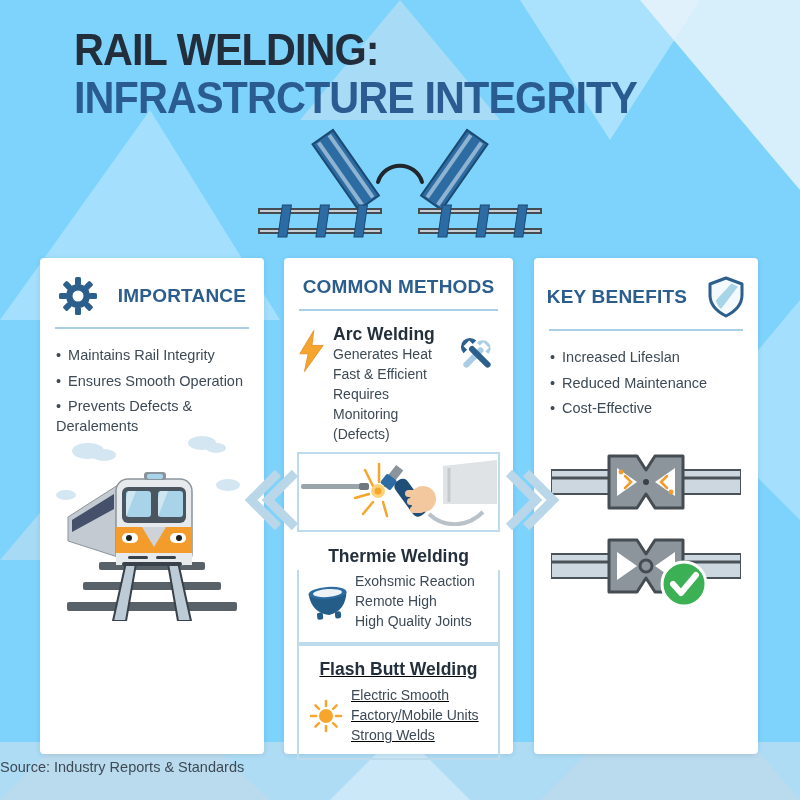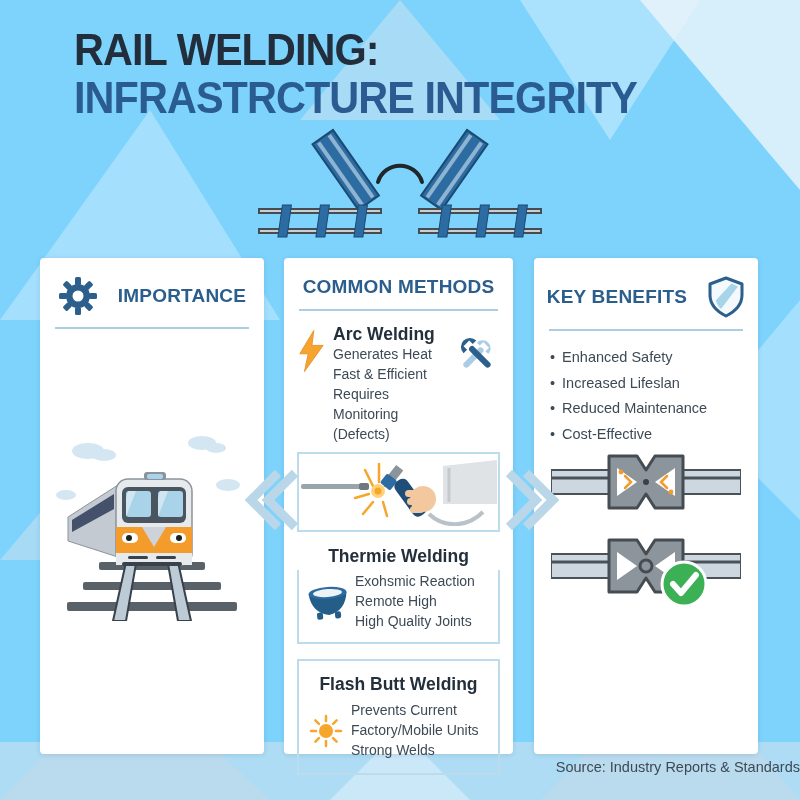--- a/index.html
+++ b/index.html
@@ -39,34 +39,34 @@
   .sec-title{font-size:17.5px;font-weight:bold;color:#232f3b;}
   .sec-lines{font-size:14px;color:#3d4a56;line-height:1.42;}
   .arc-grid{display:grid;grid-template-columns:30px 1fr 44px;gap:6px;margin-top:13px;}
   .arc-grid .ic-l{padding-top:5px;}
   .arc-grid .ic-r{padding-top:9px;}
   .torch-box{margin-top:8px;border:2px solid #bcdcec;height:76px;overflow:hidden;}
   .thermie-title{text-align:center;margin-top:14px;}
   .thermie-box{margin-top:3px;border:2px solid #bcdcec;border-top:none;
                display:grid;grid-template-columns:50px 1fr;align-items:center;
                padding:2px 4px 10px 6px;}
-  .flash-box{margin-top:15px;border:2px solid #bcdcec;padding:13px 6px 12px 6px;}
+  .flash-box{border:2px solid #bcdcec;padding:13px 6px 12px 6px;text-decoration:underline;}
   .flash-box .ft{text-align:center;margin-bottom:6px;}
   .flash-row{display:grid;grid-template-columns:42px 1fr;align-items:center;padding-left:4px;}
 
   
   .weld-stack{position:absolute;left:17px;top:188px;width:190px;
               display:flex;flex-direction:column;gap:16px;align-items:center;}
 
   
   .chev{position:absolute;top:468px;}
   #chev-left{left:242px;}
   #chev-right{left:504px;}
 
-  .footer{position:absolute;left:0;top:759px;width:100%;text-align:right;
+  .footer{position:absolute;left:0;top:759px;width:100%;text-align:left;
           font-size:14.5px;color:#3d4a56;}
 </style>
 </head>
 <body>
 
 <div class="stage">
 
   <svg class="bg" width="800" height="800" viewBox="0 0 800 800">
     <polygon points="0,320 150,110 280,320" fill="#ffffff" opacity="0.30"></polygon>
     <polygon points="520,0 700,0 610,140" fill="#ffffff" opacity="0.35"></polygon>
@@ -142,20 +142,25 @@
             <rect x="17" y="31" width="6" height="8" rx="1.5" transform="rotate(45 20 20)"></rect>
             <rect x="1" y="17" width="8" height="6" rx="1.5" transform="rotate(45 20 20)"></rect>
             <rect x="31" y="17" width="8" height="6" rx="1.5" transform="rotate(45 20 20)"></rect>
           </g>
           <circle cx="20" cy="20" r="5.5" fill="#ffffff"></circle>
         </g>
       </svg>
       <span class="htxt">IMPORTANCE</span>
     </div>
     <div class="rule"></div>
+    <ul class="bullets">
+      <li>Maintains Rail Integrity</li>
+      <li>Ensures Smooth Operation</li>
+      <li>Prevents Defects &amp; Deralements</li>
+    </ul>
     <div class="train-wrap">
       <svg width="200" height="198" viewBox="0 0 200 198">
 
         <g fill="#d3e6f1">
           <ellipse cx="36" cy="28" rx="16" ry="8"></ellipse>
             <ellipse cx="52" cy="32" rx="12" ry="6"></ellipse>
           <ellipse cx="150" cy="20" rx="14" ry="7"></ellipse>
             <ellipse cx="164" cy="25" rx="10" ry="5"></ellipse>
           <ellipse cx="176" cy="62" rx="12" ry="6"></ellipse>
           <ellipse cx="14" cy="72" rx="10" ry="5"></ellipse>
@@ -299,40 +304,39 @@
               <line x1="17" y1="27" x2="17" y2="32"></line>
               <line x1="2" y1="17" x2="7" y2="17"></line>
               <line x1="27" y1="17" x2="32" y2="17"></line>
               <line x1="6.4" y1="6.4" x2="9.9" y2="9.9"></line>
               <line x1="24.1" y1="24.1" x2="27.6" y2="27.6"></line>
               <line x1="6.4" y1="27.6" x2="9.9" y2="24.1"></line>
               <line x1="24.1" y1="9.9" x2="27.6" y2="6.4"></line>
             </g>
           </svg>
           <div class="sec-lines">
-            <div>Prevents Current</div>
+            <div>Electric Smooth</div>
             <div>Factory/Mobile Units</div>
             <div>Strong Welds</div>
           </div>
         </div>
       </div>
     </div>
   </div>
 
   <div class="card" id="card-benefits">
     <div class="card-head">
       <span class="htxt">KEY BENEFITS</span>
       <svg width="38" height="42" viewBox="0 0 38 42">
         <path d="M19 2 L35 8 V19 C35 29 28 35.5 19 40 C10 35.5 3 29 3 19 V8 Z" fill="#f3f9fc" stroke="#2d5f8c" stroke-width="3" stroke-linejoin="round"></path>
         <path d="M24.5 7.5 L31 10.5 L14 33 C11.5 30.5 9.5 27.5 8.8 24.5 Z" fill="#a8d4e8"></path>
       </svg>
     </div>
     <div class="rule"></div>
     <ul class="bullets">
-      <li>Enhanced Safety</li>
       <li>Increased Lifeslan</li>
       <li>Reduced Maintenance</li>
       <li>Cost-Effective</li>
     </ul>
 
     <div class="weld-stack">
 
       <svg width="190" height="74" viewBox="0 0 190 74">
         <g>
           <rect x="0" y="24" width="60" height="24" fill="#ccd7df" stroke="#4a5259" stroke-width="2"></rect>

